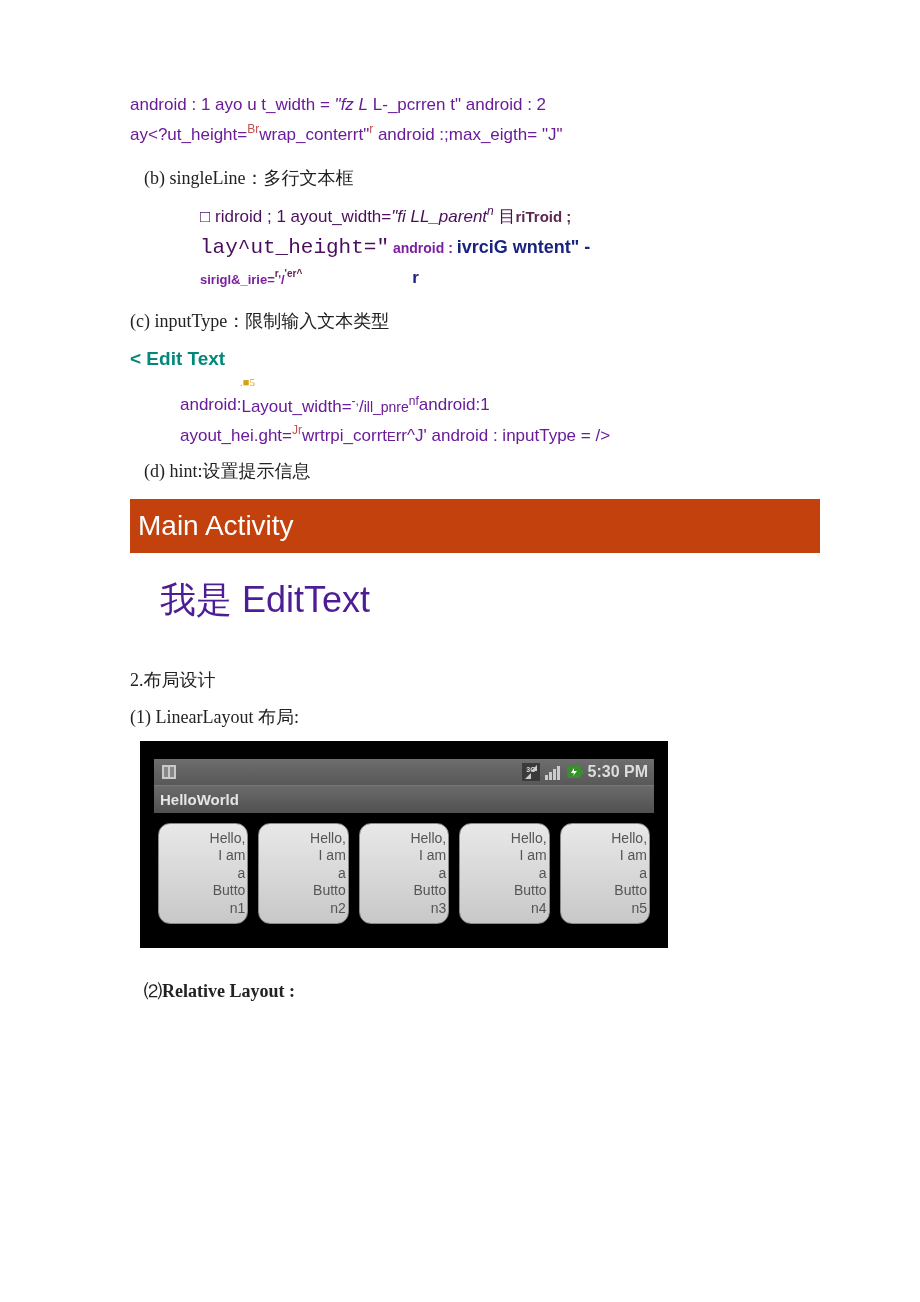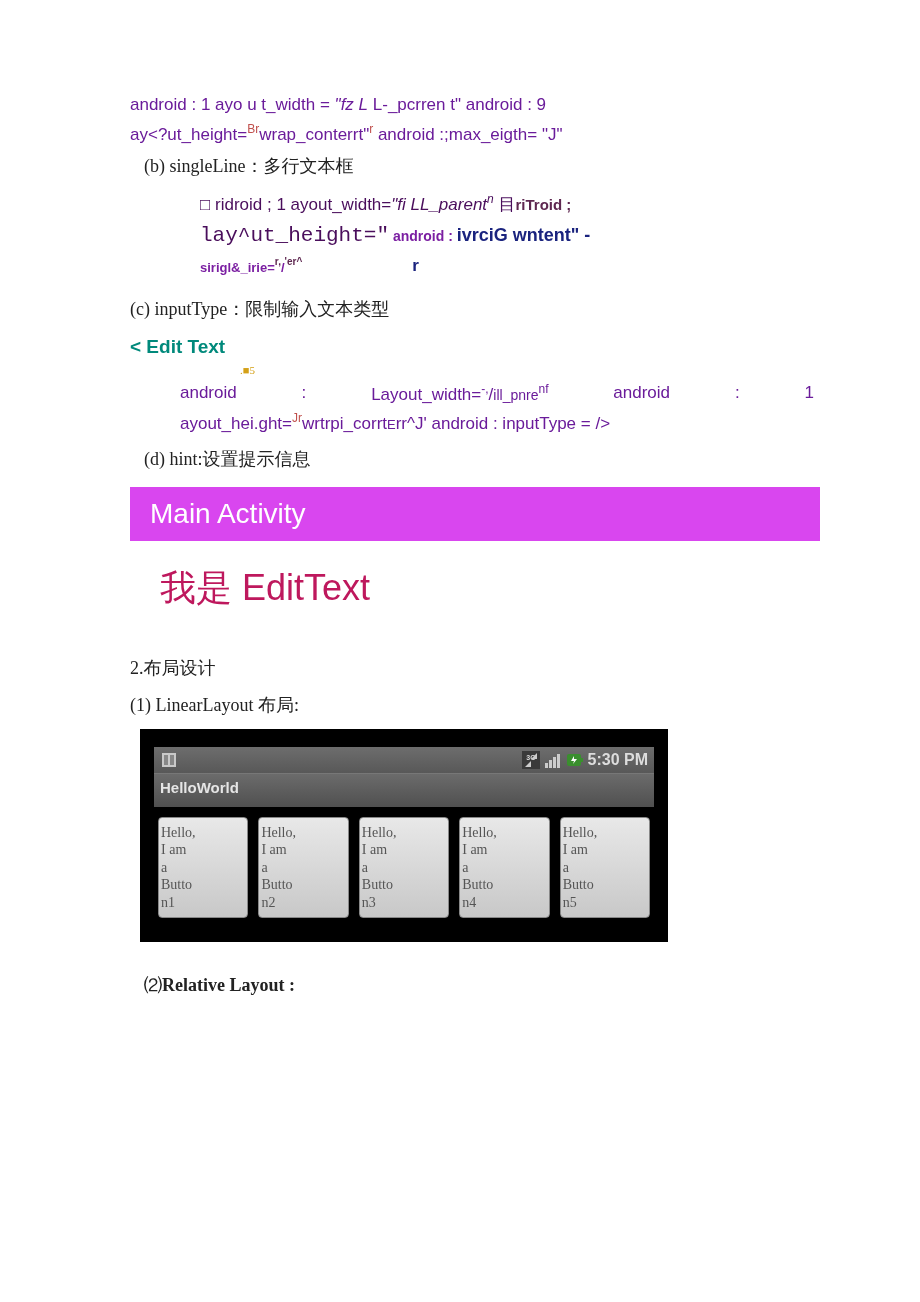--- a/index.html
+++ b/index.html
@@ -9,49 +9,49 @@
   .sup{color:#C0504D;font-size:12px;vertical-align:super;font-family:Arial,sans-serif}
   .body-text{color:#222;margin:10px 0}
   .indent-block{margin-left:70px;margin-top:8px;margin-bottom:8px}
   .line{margin:2px 0}
   .maroon-small{color:#7b1fa2;font-weight:bold;font-size:14px;font-family:Arial,sans-serif}
   .maroon-med{color:#5e2750;font-weight:bold;font-family:Arial,sans-serif}
   .navy-bold{color:#1a237e;font-weight:bold;font-family:Arial,sans-serif}
   .teal-bold{color:#00897b;font-weight:bold;font-family:Arial,sans-serif;font-size:19px}
   .tiny-gold{color:#d4a017;font-size:11px}
   .justified{text-align:justify;text-justify:inter-word}
-  .grey-bar{background:#d946ef;color:#fff;font-family:Arial,sans-serif;font-size:28px;padding:6px 20px;margin:14px 0 20px 0}
-  .edit-hint{color:#be185d;font-family:"Microsoft YaHei",Arial,sans-serif;font-size:36px;margin:6px 0 40px 30px}
+  .grey-bar{background:#c2410c;color:#fff;font-family:Arial,sans-serif;font-size:28px;padding:6px 8px;margin:14px 0 20px 0}
+  .edit-hint{color:#4c1d95;font-family:"Microsoft YaHei",Arial,sans-serif;font-size:36px;margin:6px 0 40px 30px}
   .phone-shot{background:#000;width:528px;margin:6px 0 30px 10px;padding:18px 14px 20px 14px;box-sizing:border-box}
   .status-row{display:flex;align-items:center;justify-content:space-between;background:linear-gradient(#6d6d6d,#585858);height:26px;padding:0 6px;font-family:Arial,sans-serif}
   .status-left{display:flex;align-items:center;gap:4px}
   .status-right{display:flex;align-items:center;gap:4px;color:#ddd;font-weight:bold;font-size:16px}
   .st-ico{width:18px;height:18px;display:inline-block}
-  .title-row{background:linear-gradient(#6b6b6b,#505050);color:#e5e5e5;font-family:Arial,sans-serif;font-weight:bold;font-size:15px;padding:3px 6px 7px 6px;border-top:1px solid #777}
+  .title-row{background:linear-gradient(#6b6b6b,#505050);color:#e5e5e5;font-family:Arial,sans-serif;font-weight:bold;font-size:15px;padding:3px 6px 1px 6px;border-top:1px solid #777}
   .button-row{display:flex;gap:10px;background:#000;padding:10px 4px 4px 4px}
-  .btn{flex:1;background:linear-gradient(#e8e8e8,#c8c8c8);border:1px solid #888;border-radius:4px;color:#555;font-family:Liberation Serif, serif;font-size:14px;text-align:left;padding:6px 2px;line-height:1.25;box-shadow:0 1px 1px rgba(0,0,0,.4)}
+  .btn{flex:1;background:linear-gradient(#e8e8e8,#c8c8c8);border:1px solid #888;border-radius:12px;color:#555;font-family:Liberation Sans, sans-serif;font-size:14px;text-align:right;padding:6px 2px;line-height:1.25;box-shadow:0 1px 1px rgba(0,0,0,.4)}
   .section-title{margin-top:6px}
   .rel-layout{font-weight:bold;margin-left:14px;margin-top:12px}
   svg{display:block}
 </style>
 </head>
 <body>
 
 <div class="page">
 
   <div class="purple">
     <div class="line">
-      <span>android : 1 ayo u t_width = </span><span class="emph">"fz L</span><span> L-_pcrren t"</span><span> android : 9</span>
+      <span>android : 1 ayo u t_width = </span><span class="emph">"fz L</span><span> L-_pcrren t"</span><span> android : 2</span>
     </div>
     <div class="line">
       <span>ay&lt;?ut_height=</span><span class="sup">Br</span><span>wrap_conterrt"</span><span class="sup">r</span><span> android :;max_eigth= "J"</span>
     </div>
   </div>
 
-  <div class="body-text" style="margin-left:14px;margin-top:6px">(b) singleLine：多行文本框</div>
+  <div class="body-text" style="margin-left:14px;margin-top:18px">(b) singleLine：多行文本框</div>
 
   <div class="indent-block">
     <div class="line">
       <span class="maroon-med" style="font-size:17px;font-weight:normal;color:#4a0e5c">□ ridroid ; 1 ayout_width=</span><span class="emph" style="color:#4a0e5c;font-family:Arial,sans-serif;font-size:17px">"fi LL_parent</span><span class="sup emph" style="color:#4a0e5c">n</span><span style="color:#4a0e5c;font-family:Arial,sans-serif;font-size:17px"> 目</span><span class="maroon-small" style="color:#5e2750;font-size:15px">riTroid ;</span>
     </div>
     <div class="line">
       <span style="color:#4a0e5c;font-family:'Courier New',monospace;font-size:21px">lay^ut_height="</span><span class="maroon-small" style="font-size:14px"> android : </span><span class="navy-bold" style="font-size:18px">ivrciG wntent" -</span>
     </div>
     <div class="line" style="display:flex;gap:110px">
       <span>
@@ -60,21 +60,21 @@
       <span class="navy-bold" style="font-size:17px">r</span>
     </div>
   </div>
 
   <div class="body-text" style="margin-top:16px">(c) inputType：限制输入文本类型</div>
 
   <div class="teal-bold" style="margin-top:6px">&lt; Edit Text</div>
   <div style="margin-left:110px;font-size:11px"><span class="tiny-gold">.■5</span></div>
 
   <div class="purple justified" style="margin-left:50px;margin-right:6px">
-    <div class="line" style="display:flex;justify-content:space-between">
+    <div class="line" style="display:flex;">
       <span>android</span>
       <span>:</span>
       <span><span>Layout_width=</span><span class="sup" style="color:#6a1b9a">-,</span><span>/</span><span style="font-size:14px">ill_pnre</span><span class="sup" style="color:#6a1b9a">nf</span></span>
       <span>android</span>
       <span>:</span>
       <span>1</span>
     </div>
     <div class="line">
       <span>ayout_hei.ght=</span><span class="sup">Jr</span><span>wrtrpi_corrt</span><span style="font-size:13px">E</span><span>rr^J'</span><span> android : inputType = /&gt;</span>
     </div>

